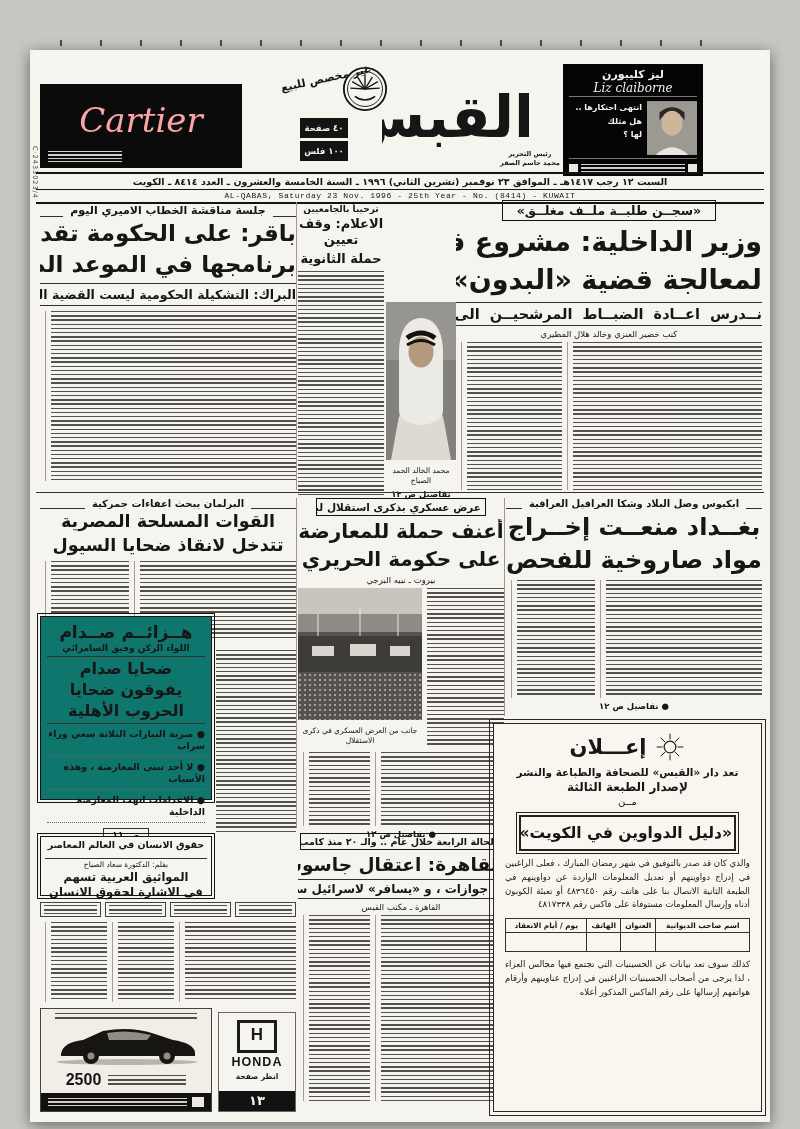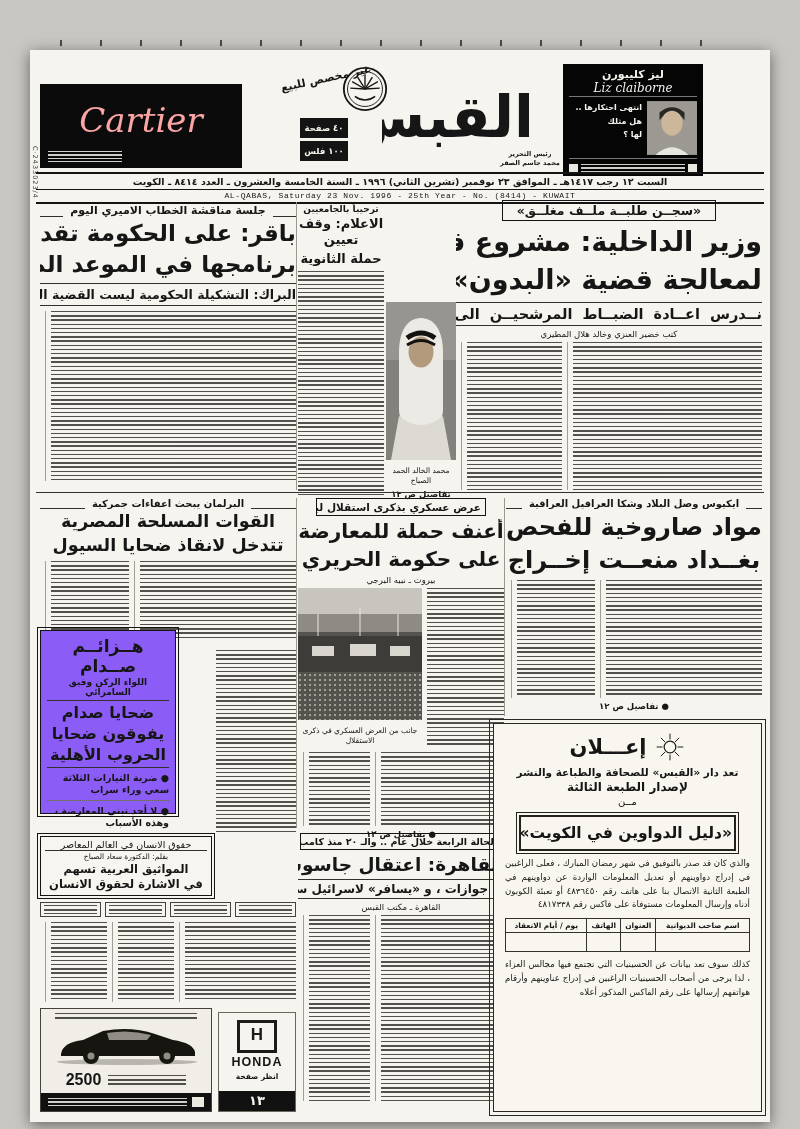--- a/index.html
+++ b/index.html
@@ -80,33 +80,33 @@
   #st-lebanon{left:268px;top:448px;width:206px;}
   #st-lebanon .kicker-box{margin:0 18px;font-size:10.5px;}
   #st-lebanon .headline{font-size:20px;margin-top:3px;}
   .leb-row{display:flex;gap:5px;margin-top:3px;direction:ltr;}
   .leb-photo{width:124px;flex:none;}
   .leb-side{flex:1;}
   #st-baghdad{left:476px;top:448px;width:256px;}
   #st-baghdad .kicker-line{font-size:10px;}
   #st-baghdad .headline{font-size:24px;margin-top:3px;}
 
-  #bx-saddam{left:10px;top:580px;width:136px;height:184px;border:1.5px solid #141414;outline:1px solid #141414;outline-offset:2px;
-    box-sizing:border-box;padding:5px 6px;background:#8b5cf6;}
+  #bx-saddam{left:10px;top:566px;width:172px;height:184px;border:1.5px solid #141414;outline:1px solid #141414;outline-offset:2px;
+    box-sizing:border-box;padding:5px 6px;background:#0f766e;}
   .sd-title{font-size:17px;font-weight:900;text-align:center;}
   .sd-sub1{font-size:9px;font-weight:700;text-align:center;margin-top:1px;}
   .sd-sub2{font-size:16px;font-weight:800;text-align:center;border-top:1px solid #33312c;border-bottom:1px solid #33312c;padding:2px 0;margin-top:3px;line-height:1.3;}
   .sd-li{font-size:9.5px;font-weight:700;padding:4px 0;border-bottom:1px dotted #6a675f;line-height:1.25;}
   .sd-page{font-size:9.5px;font-weight:800;text-align:center;border:1px solid #33312c;width:44px;margin:5px auto 0;}
 
   #col-egypt2{left:186px;top:600px;width:80px;height:184px;}
 
   #bx-rights{left:10px;top:786px;width:172px;height:60px;border:1.5px solid #141414;outline:1px solid #141414;outline-offset:2px;
     box-sizing:border-box;padding:2px 4px;background:#f7f5ef;}
-  .hr-title{font-size:9.5px;font-weight:400;text-align:center;border-bottom:1px solid #33312c;padding-bottom:0;white-space:nowrap;overflow:hidden;}
+  .hr-title{font-size:9.5px;font-weight:700;text-align:center;border-bottom:1px solid #33312c;padding-bottom:8px;white-space:nowrap;overflow:hidden;}
   .hr-by{font-size:7.5px;text-align:center;margin-top:1px;}
   .hr-h{font-size:11.5px;font-weight:900;text-align:center;line-height:1.25;margin-top:1px;}
 
   #refs-row{left:10px;top:852px;width:256px;display:flex;gap:4px;}
   .ref-box{flex:1;height:15px;border:1px solid #44423c;padding:2px 3px;box-sizing:border-box;}
   .ref-box .fk{height:100%;}
 
   #blk-leftbottom{left:10px;top:872px;width:256px;}
 
   #ad-car{left:10px;top:958px;width:172px;height:104px;border:1px solid #44423c;box-sizing:border-box;background:#f1eee7;overflow:hidden;}
@@ -335,22 +335,22 @@
       </div>
       <div class="more">● تفاصيل ص ١٣</div>
     </div>
 
     <div class="story" id="st-baghdad">
       <div class="kicker-line">
           <i></i>
           <span>ايكيوس وصل البلاد وشكا العراقيل العراقية</span>
           <i></i>
         </div>
+      <div class="headline">بغــداد منعــت إخــراج</div>
       <div class="headline">مواد صاروخية للفحص</div>
-      <div class="headline">بغــداد منعــت إخــراج</div>
       <div class="cols" style="height:118px;margin-top:5px">
         <div class="fk"></div>
           <div class="fk"></div>
           <div class="fk"></div>
       </div>
       <div class="more">● تفاصيل ص ١٢</div>
     </div>
 
     <div class="vline" style="left:266px;top:448px;height:330px"></div>
     <div class="vline" style="left:474px;top:448px;height:218px"></div>

